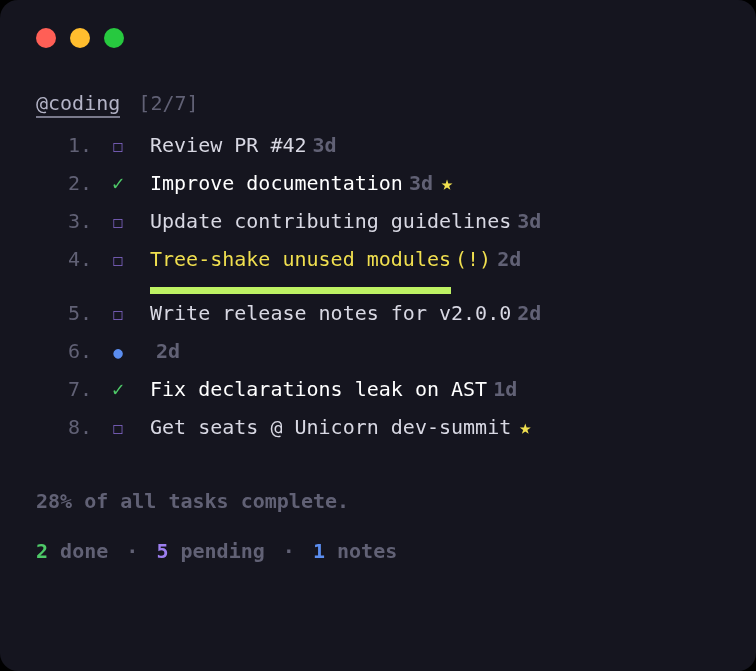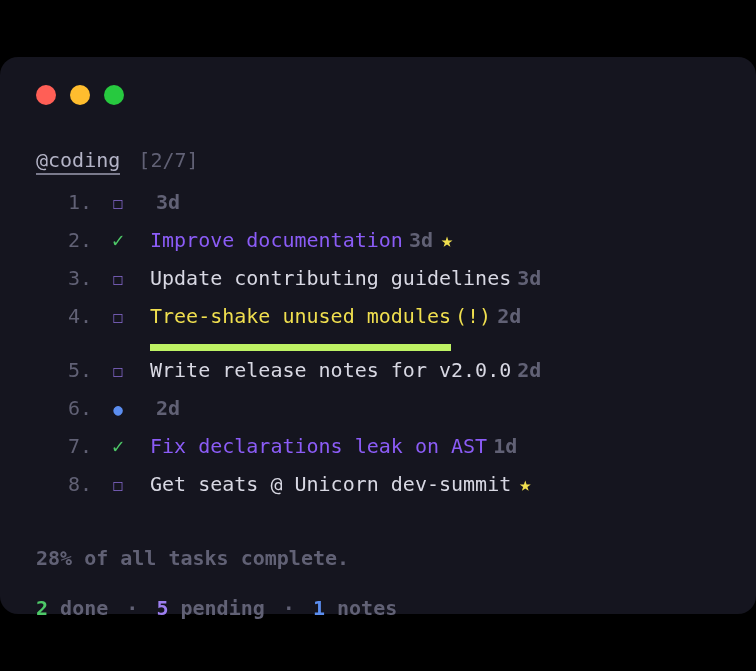--- a/index.html
+++ b/index.html
@@ -12,21 +12,21 @@
       display: flex;
       justify-content: center;
       align-items: center;
       min-height: 100vh;
       font-family: "Menlo", "Consolas", "Monaco", monospace;
       font-size: 20px;
       line-height: 1.9;
     }
     .window {
       width: 756px;
-      height: 557px;
+      height: 671px;
       background: #15151f;
       border-radius: 18px;
       padding: 28px 36px 36px 36px;
       position: relative;
     }
     .traffic-lights {
       display: flex;
       gap: 14px;
       margin-bottom: 36px;
     }
@@ -80,21 +80,21 @@
       font-size: 20px;
     }
     .bullet-note {
       color: #5b8def;
       font-size: 16px;
     }
     .task-text {
       color: #d8d8e3;
     }
     .task-text.done {
-      color: #8b5cf6;
+      color: #ffffff;
     }
     .task-text.highlighted {
       color: #f0df4f;
       border-bottom: 7px solid #bef264;
       padding-bottom: 9px;
     }
     .priority {
       color: #f0df4f;
       margin-left: 4px;
     }
@@ -135,20 +135,21 @@
 
   <div class="header">
     <span class="tag">@coding</span>
     <span class="counter">[2/7]</span>
   </div>
 
   <div class="task-list" id="task-list">
       <div class="task-row">
         <span class="task-num">1.</span>
         <span class="status-cell checkbox-empty">☐</span>
+        <span class="task-text">Review PR #42</span>
         <span class="age">3d</span>
       </div>
       <div class="task-row">
         <span class="task-num">2.</span>
         <span class="status-cell checkmark">✓</span>
         <span class="task-text done">Improve documentation</span>
         <span class="age">3d</span>
         <span class="star">★</span>
       </div>
       <div class="task-row">

